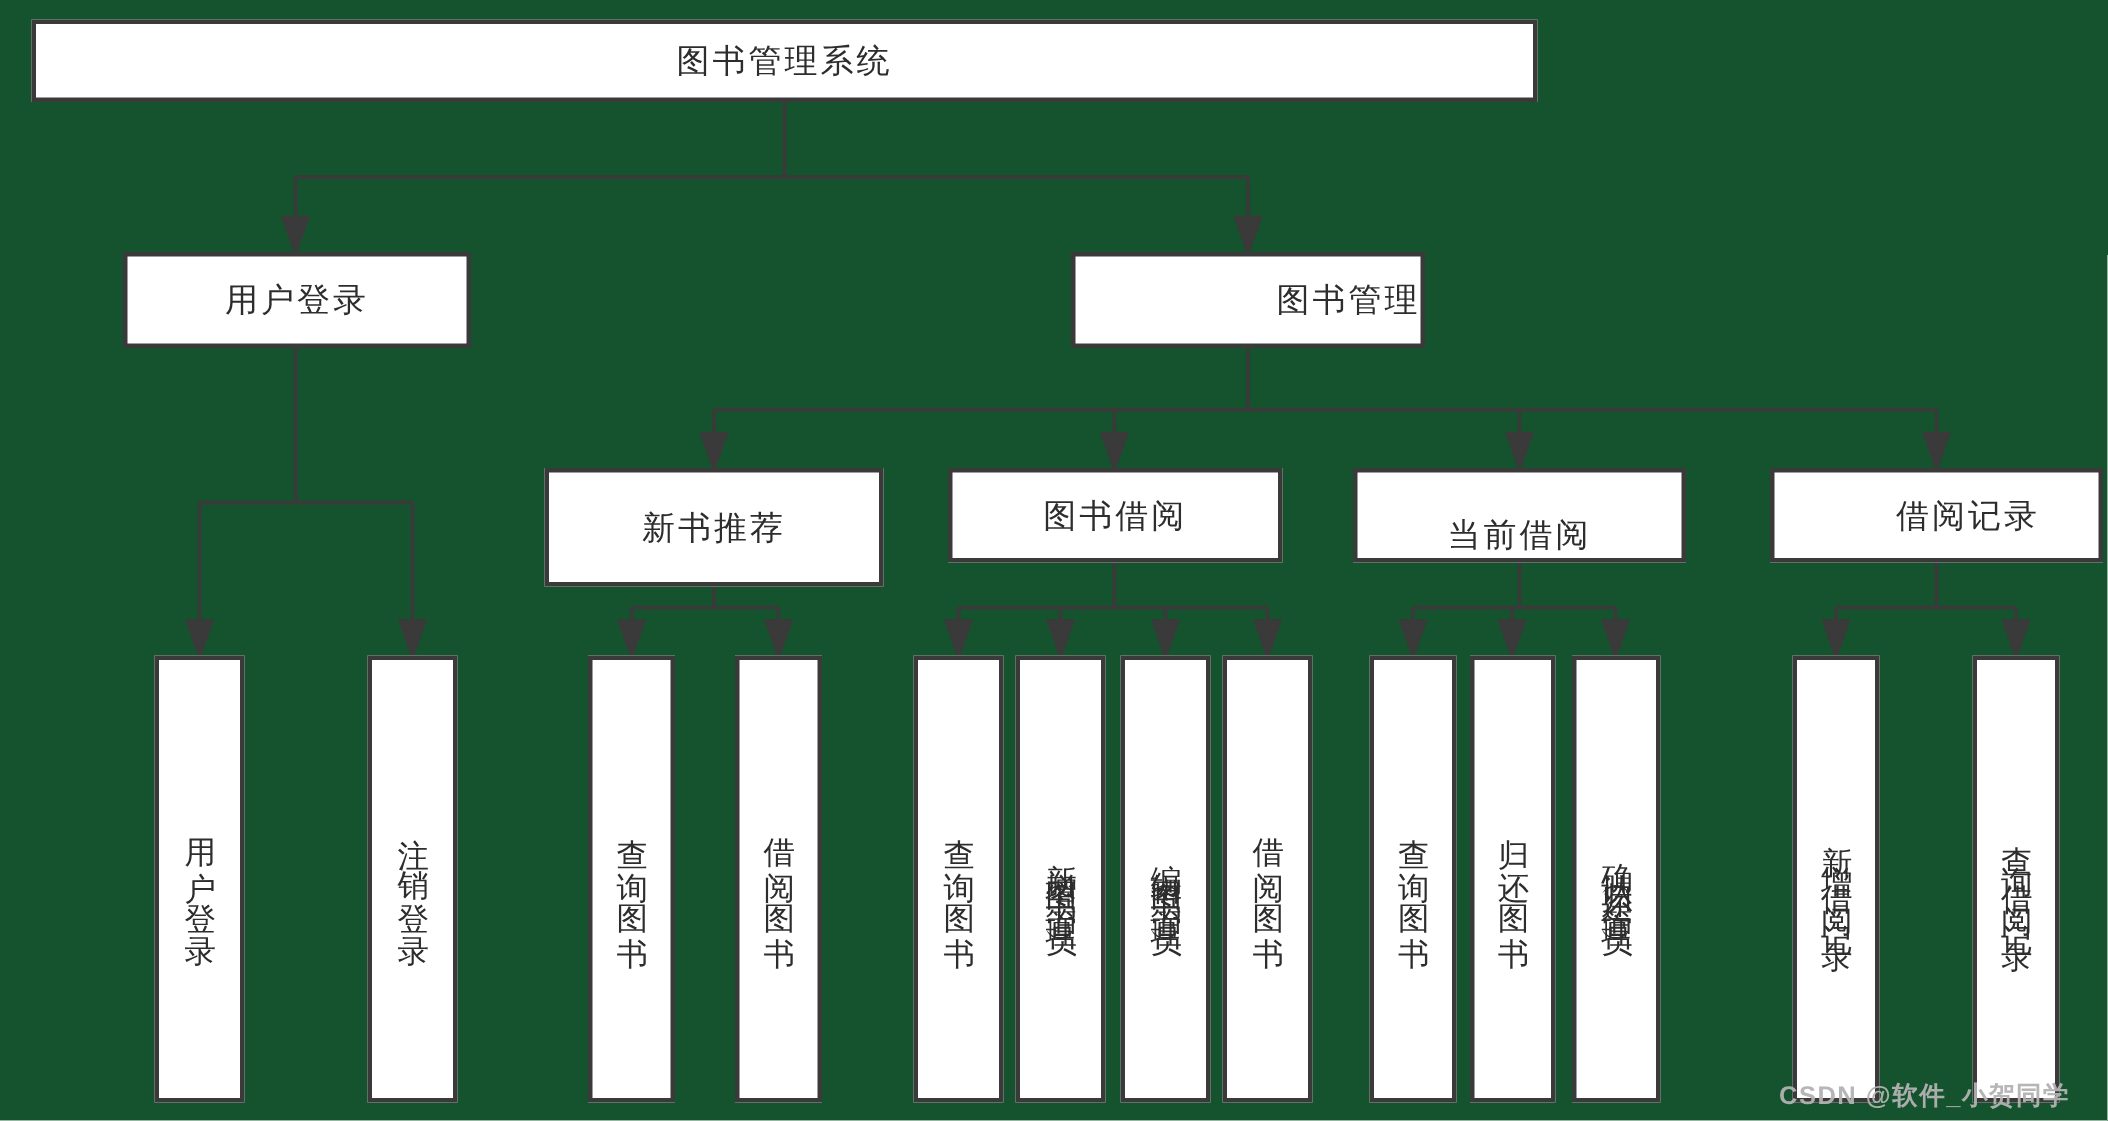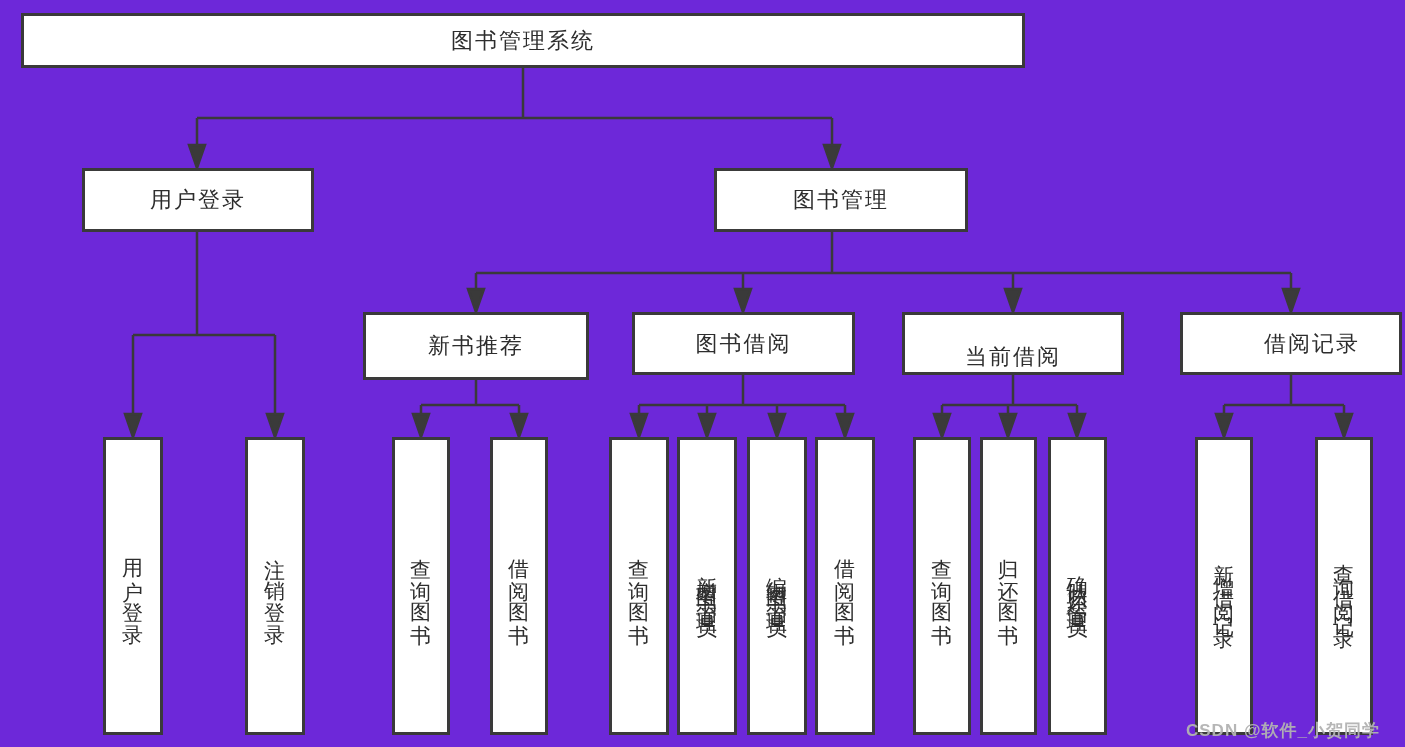--- a/index.html
+++ b/index.html
@@ -1,20 +1,20 @@
 <!DOCTYPE html>
 <html><head>
 <meta charset="utf-8">
 <style>
   html, body { margin: 0; padding: 0; background: #ffffff; }
   .canvas {
     position: relative;
     width: 1405px;
     height: 747px;
-    background: #6d28d9;
+    background: #14532d;
     font-family: "Liberation Sans", "DejaVu Sans", sans-serif;
     color: #2d2d2d;
     overflow: hidden;
   }
   svg.connectors {
     position: absolute;
     left: 0; top: 0;
     width: 1405px; height: 747px;
     z-index: 1;
   }
@@ -42,23 +42,23 @@
     line-height: 1;
   }
   .sp-wide  span { letter-spacing: 22px; }
   .sp-mid   span { letter-spacing: 13px; }
   .sp-tight span { letter-spacing: 6px;  }
 
   
   #b-root           { left: 21px;   top: 13px;  width: 1004px; height: 55px; }
   
   #b-user-login     { left: 82px;   top: 168px; width: 232px;  height: 64px; }
-  #b-book-mgmt      { left: 714px;  top: 168px; width: 254px;  height: 64px; }
-  
-  #b-new-book       { left: 363px;  top: 312px; width: 226px;  height: 68px; }
+  #b-book-mgmt      { left: 714px;  top: 168px; width: 236px;  height: 64px; justify-content: flex-end; }
+  
+  #b-new-book       { left: 363px;  top: 312px; width: 226px;  height: 79px; }
   #b-book-borrow    { left: 632px;  top: 312px; width: 223px;  height: 63px; }
   #b-current-borrow { left: 902px;  top: 312px; width: 222px;  height: 63px; align-items: flex-end; }
   #b-borrow-records { left: 1180px; top: 312px; width: 222px;  height: 63px; padding-left: 42px; }
   
   .leaf { top: 437px; height: 298px; }
   #b-login      { left: 103px;  width: 60px; }
   #b-logout     { left: 245px;  width: 60px; }
   #b-nb-query   { left: 392px;  width: 58px; }
   #b-nb-borrow  { left: 490px;  width: 58px; }
   #b-bb-query   { left: 609px;  width: 60px; }

